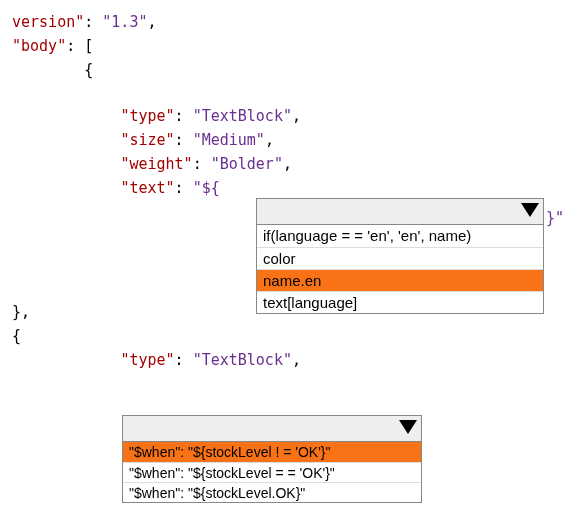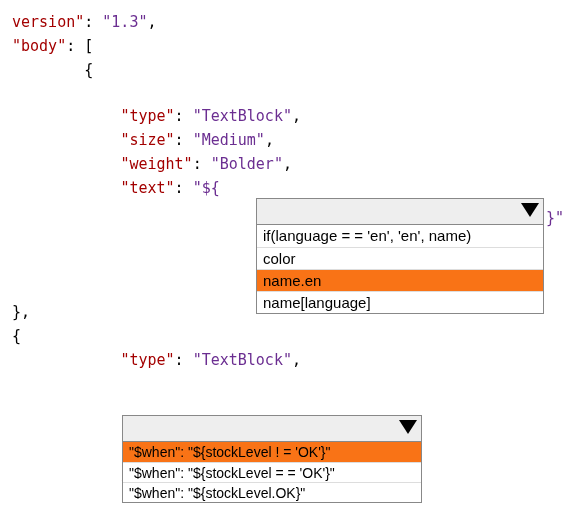--- a/index.html
+++ b/index.html
@@ -110,21 +110,21 @@
 <div class="line color"><span class="punct">            </span><span class="plain">color</span><span class="punct"> : </span><span class="attn">Attention</span></div>
 </div>
 
 <div class="ac1">
   <input class="ac1-input" value="" style="">
   <div class="ac1-caret"></div>
   <div class="ac-list">
     <div class="ac-opt">if(language = = 'en', 'en', name)</div>
     <div class="ac-opt">color</div>
     <div class="ac-opt sel">name.en</div>
-    <div class="ac-opt">name[language]</div>
+    <div class="ac-opt">text[language]</div>
   </div>
 </div>
 <span class="ac1-after">}"</span>
 
 <div class="ac2">
   <input class="ac2-input" value="" style="">
   <div class="ac2-caret"></div>
   <div class="ac-list">
     <div class="ac-opt sel">"$when": "${stockLevel ! = 'OK'}"</div>
     <div class="ac-opt">"$when": "${stockLevel = = 'OK'}"</div>

